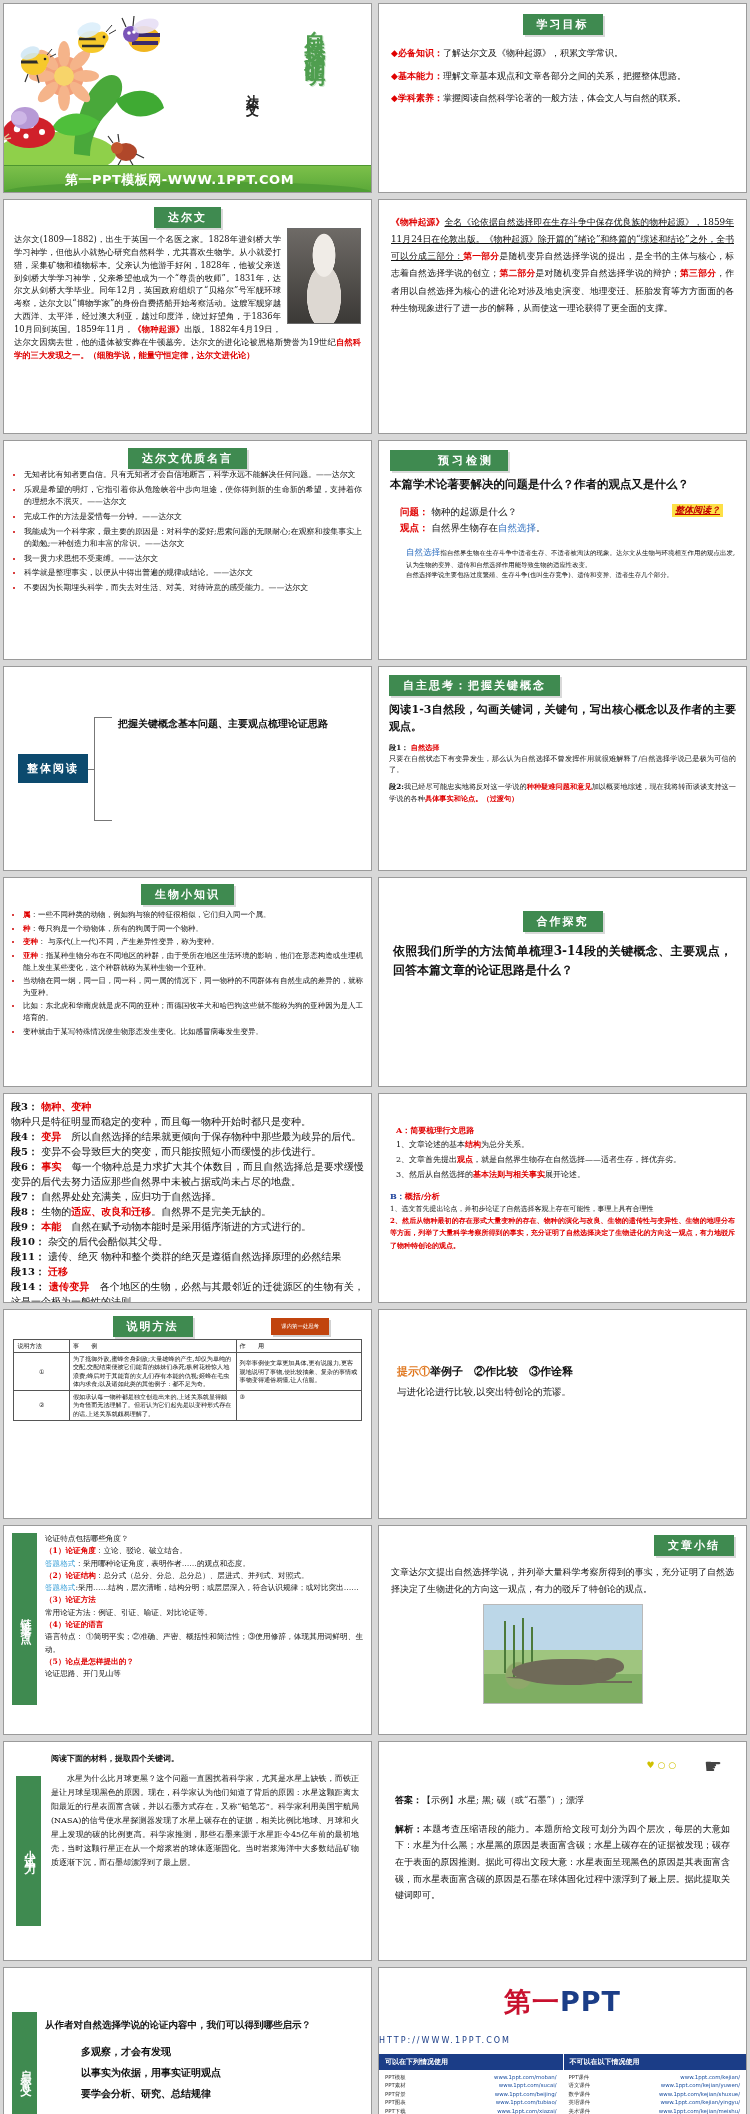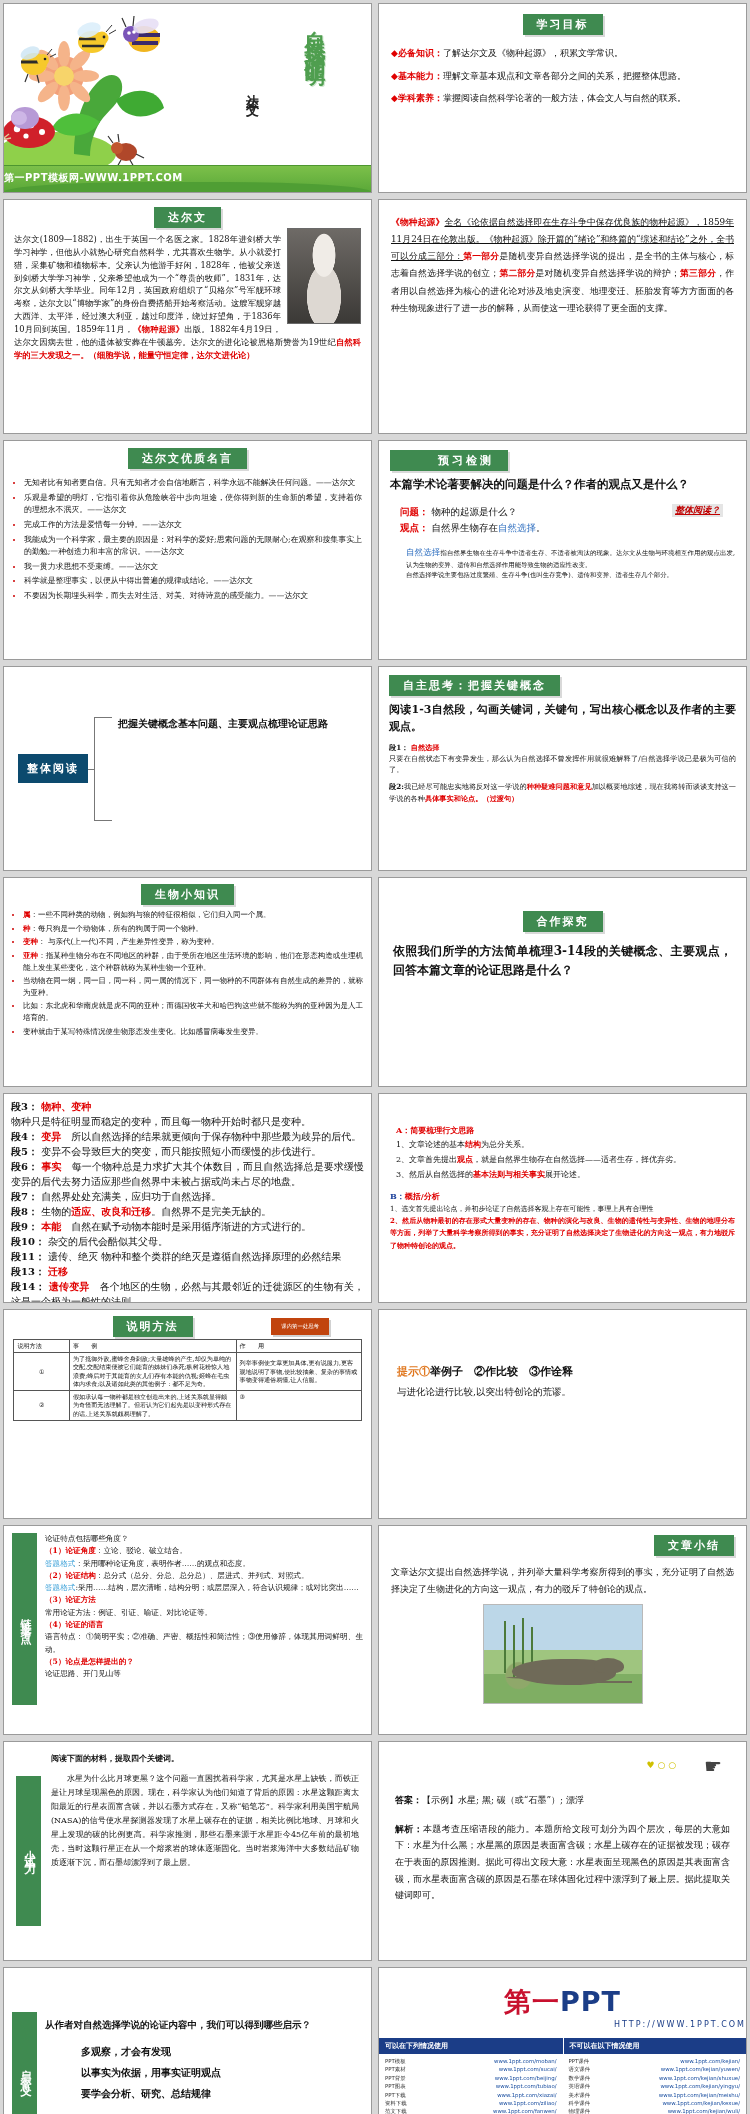--- a/index.html
+++ b/index.html
@@ -45,21 +45,21 @@
     padding:3px 14px;
     font-size:11px;
     box-shadow:2px 2px 0 rgba(0,0,0,.15);
   }
   .center { text-align:center; }
   .red { color:#e00000; }
   .redb { color:#e00000; font-weight:bold; }
   .blue { color:#2f6fc0; }
   .lblue { color:#3aa0d8; }
   .orange { color:#e07820; }
-  .hl { background:#e5e5e5; font-style:italic; font-weight:bold; color:#c00000; text-decoration:underline;}
+  .hl { background:#fde047; font-style:italic; font-weight:bold; color:#c00000; text-decoration:underline;}
   .u { text-decoration:underline; }
 
   
   .s1 { position:relative; height:100%; background:#fff; }
   .s1 .art { position:absolute; left:0; top:0; width:215px; height:165px; }
   .s1 .vtitle {
     position:absolute; right:42px; top:10px;
     writing-mode:vertical-rl; text-orientation:upright;
     color:#4f9e4f; font-weight:bold; font-size:21px; letter-spacing:6px;
     font-family:"DejaVu Serif","Liberation Serif",serif;
@@ -70,22 +70,22 @@
     writing-mode:vertical-rl; text-orientation:upright;
     color:#222; font-weight:bold; font-size:13px; letter-spacing:4px;
     font-family:"DejaVu Serif","Liberation Serif",serif;
   }
   .s1 .footer {
     position:absolute; left:0; bottom:0; width:100%; height:27px;
     background:linear-gradient(#7cc04a,#5aa838);
     border-top:1px solid #4d9630;
   }
   .s1 .footer .txt {
-    position:absolute; left:0; right:16px; top:5px; 
-    font-size:10px; color:#fff; font-weight:bold; letter-spacing:.5px;
+    position:absolute; left:0; right:16px; top:5px; text-align:center;
+    font-size:13px; color:#fff; font-weight:bold; letter-spacing:.5px;
   }
   .s1 .footer .gnd {
     position:absolute; left:0; bottom:0; width:100%; height:10px;
     background:#4f9e34; border-radius:40% 40% 0 0 / 100% 100% 0 0;
   }
 
   
   .body-txt {
     font-family:"DejaVu Serif","Liberation Serif",serif;
     font-size:8.3px;
@@ -169,21 +169,21 @@
   .bulbs { position:absolute; right:70px; top:18px; font-size:9px; color:#cfc000; }
 
   
   .final { background:#fff; height:100%; position:relative; }
   .final .logobar {
     margin:16px auto 0 auto; width:300px; text-align:center;
     font-size:27px; font-weight:bold; color:#1b3d87; letter-spacing:1px;
     font-family:"DejaVu Sans","Liberation Sans",sans-serif;
   }
   .final .logobar .num { color:#c8102e; }
-  .final .url { text-align:right; font-size:8px; color:#1b3d87; letter-spacing:2px; margin-top:0; }
+  .final .url { text-align:left; font-size:8px; color:#1b3d87; letter-spacing:2px; margin-top:16px; }
   .final .band { margin-top:9px; display:flex; }
   .final .band > div { width:50%; background:#1b3d87; color:#fff; font-size:7px;
       padding:3px 6px; font-weight:bold; }
   .final .band > div:last-child { background:#1b3d87; border-left:1px solid #fff; }
   .final .cols { display:flex; font-size:5.4px; color:#333; }
   .final .cols > div { width:50%; padding:3px 6px; }
   .final .cols .itm { display:flex; justify-content:space-between; line-height:1.55; }
   .final .cols .itm span:last-child { color:#1b4fa0; }
 
   .last-left { padding:10px 12px; height:100%; display:flex; gap:10px; }
@@ -304,21 +304,21 @@
     <div class="inner h-bio" style="padding:14px 12px;">
       <div class="body-txt" style="font-size:8.8px;line-height:1.95;text-indent:0;">
         <span class="redb">《物种起源》</span><span class="u">全名《论依据自然选择即在生存斗争中保存优良族的物种起源》，1859年11月24日在伦敦出版。《物种起源》除开篇的“绪论”和终篇的“综述和结论”之外，全书可以分成三部分：</span><span class="redb">第一部分</span><span>是随机变异自然选择学说的提出，是全书的主体与核心，标志着自然选择学说的创立；</span><span class="redb">第二部分</span><span>是对随机变异自然选择学说的辩护；</span><span class="redb">第三部分</span><span>，作者用以自然选择为核心的进化论对涉及地史演变、地理变迁、胚胎发育等方方面面的各种生物现象进行了进一步的解释，从而使这一理论获得了更全面的支撑。</span>
       </div>
     </div>
   </div>
 
   <div class="slide">
     <div class="inner h-quote" style="padding:6px 9px;">
       <div class="center"><span class="greenbar">达尔文优质名言</span></div>
-      <ul class="q body-txt" style="font-size:7.9px;line-height:1.6;margin-top:8px;">
+      <ul class="q body-txt" style="font-size:7.9px;line-height:1.6;margin-top:0;">
         <li>无知者比有知者更自信。只有无知者才会自信地断言，科学永远不能解决任何问题。——达尔文</li>
         <li>乐观是希望的明灯，它指引着你从危险峡谷中步向坦途，使你得到新的生命新的希望，支持着你的理想永不泯灭。——达尔文</li>
         <li>完成工作的方法是爱惜每一分钟。——达尔文</li>
         <li>我能成为一个科学家，最主要的原因是：对科学的爱好;思索问题的无限耐心;在观察和搜集事实上的勤勉;一种创造力和丰富的常识。——达尔文</li>
         <li>我一贯力求思想不受束缚。——达尔文</li>
         <li>科学就是整理事实，以便从中得出普遍的规律或结论。——达尔文</li>
         <li>不要因为长期埋头科学，而失去对生活、对美、对待诗意的感受能力。——达尔文</li>
       </ul>
     </div>
   </div>

